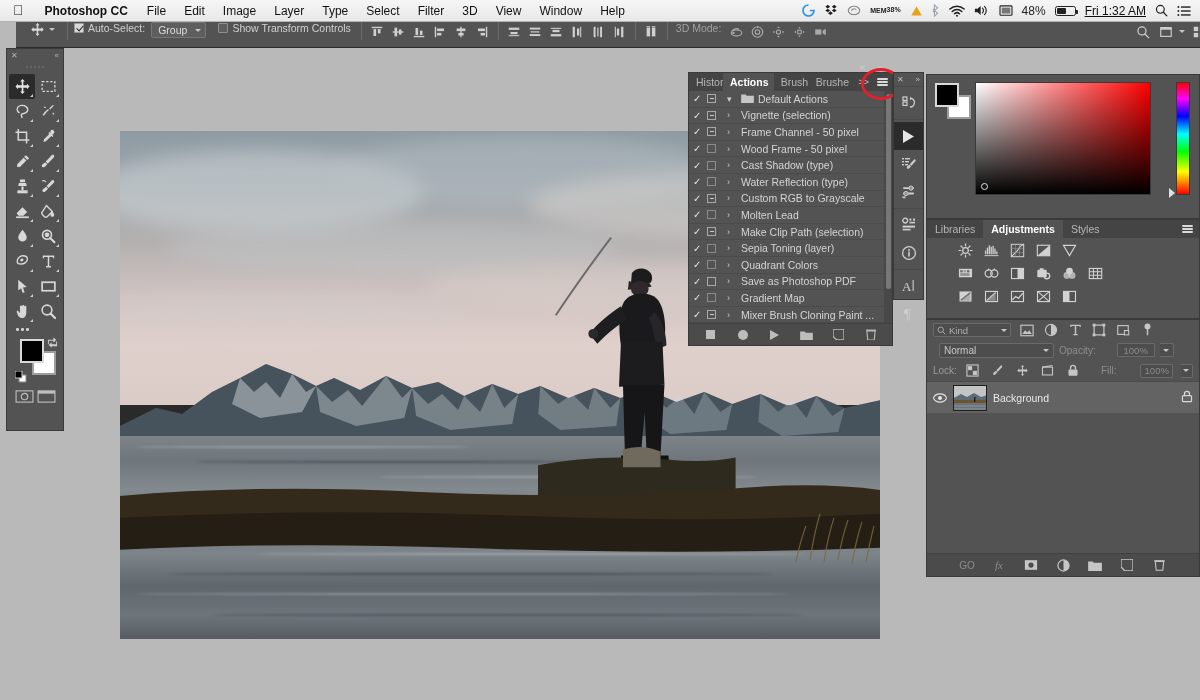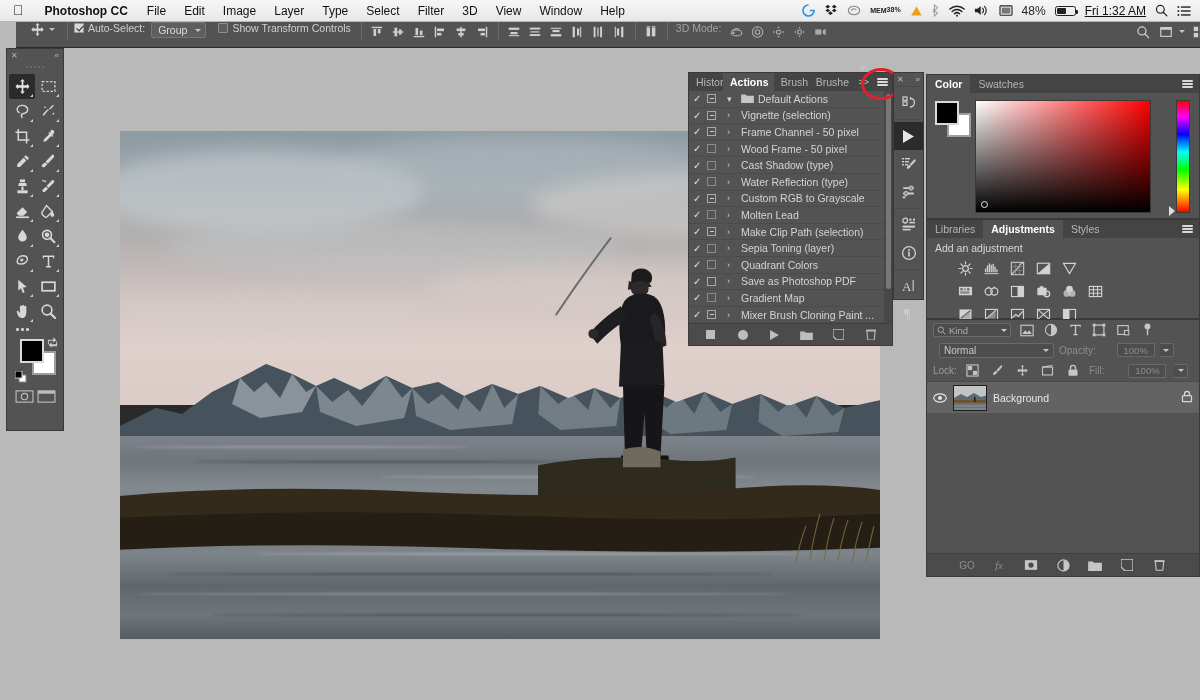--- a/index.html
+++ b/index.html
@@ -1012,31 +1012,20 @@
       </div>
       <div class="dock-ic">
         <svg width="16" height="16" viewBox="0 0 16 16">
             <text x="3" y="13" font-family="Liberation Serif, serif" font-size="14" fill="#cfcfcf">¶</text>
           </svg>
       </div>
     </div>
   </div>
 
   <div class="rp color-panel">
-    <div class="rp-tabs">
-      <div class="rp-tab active">Color</div>
-      <div class="rp-tab">Swatches</div>
-      <div class="rp-menu">
-        <span class="hamb">
-            <i></i>
-            <i></i>
-            <i></i>
-          </span>
-      </div>
-    </div>
     <div class="cp-body">
       <div class="cp-swatch">
         <div class="cp-bg"></div>
         <div class="cp-fg"></div>
       </div>
       <div class="cp-field">
         <span class="cp-picker"></span>
       </div>
       <div class="cp-hue"></div>
       <div class="cp-huemark"></div>
@@ -1049,21 +1038,20 @@
       <div class="rp-tab active">Adjustments</div>
       <div class="rp-tab">Styles</div>
       <div class="rp-menu">
         <span class="hamb">
             <i></i>
             <i></i>
             <i></i>
           </span>
       </div>
     </div>
-    <div class="adj-title">Add an adjustment</div>
     <div class="adj-rows">
       <div class="adj-row">
         <span class="adj-ic">
             <svg width="15" height="15" viewBox="0 0 16 16">
               <circle cx="8" cy="8" r="3" fill="none" stroke="#d2d2d2" stroke-width="1.3"></circle>
               <g stroke="#d2d2d2" stroke-width="1.3" stroke-linecap="round">
                 <path d="M8 1v2M8 13v2M1 8h2M13 8h2M3.2 3.2l1.4 1.4M11.4 11.4l1.4 1.4M12.8 3.2l-1.4 1.4M4.6 11.4l-1.4 1.4"></path>
               </g>
             </svg>
           </span>
@@ -1271,21 +1259,21 @@
               <path d="M1.6 3.4 12.4 1.6" stroke="#c6c6c6" stroke-width="1.2"></path>
             </svg>
           </span>
         <span class="lp-fic">
             <svg width="12" height="13" viewBox="0 0 13 14">
               <rect x="1.6" y="6" width="9.8" height="6.6" rx="1" fill="#c6c6c6"></rect>
               <path d="M3.8 6V4.2a2.7 2.7 0 0 1 5.4 0V6" fill="none" stroke="#c6c6c6" stroke-width="1.5"></path>
             </svg>
           </span>
       </span>
-      <span class="dim" style="">Fill:</span>
+      <span class="dim" style="margin-left:12px">Fill:</span>
       <span class="opa-box">100%</span>
       <span class="opa-btn">
           <span class="caret"></span>
         </span>
     </div>
 
     <div class="lp-row">
       <span class="lp-eye">
         <svg width="14" height="10" viewBox="0 0 16 11">
             <path d="M8 .8C4.2.8 1.4 3.2.6 5.5c.8 2.3 3.6 4.7 7.4 4.7s6.6-2.4 7.4-4.7C14.6 3.2 11.8.8 8 .8z" fill="none" stroke="#e2e2e2" stroke-width="1.2"></path>

